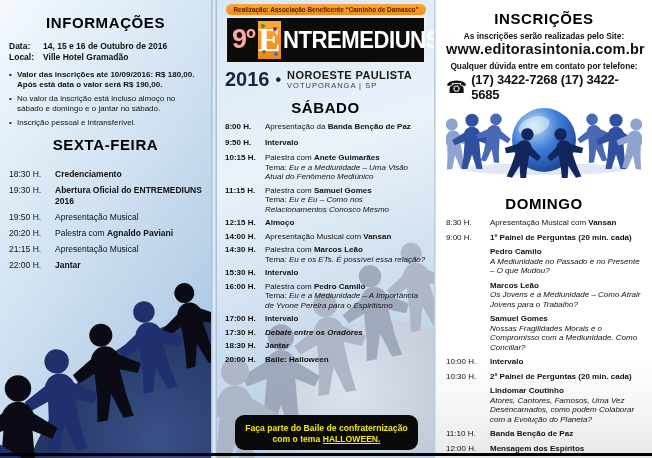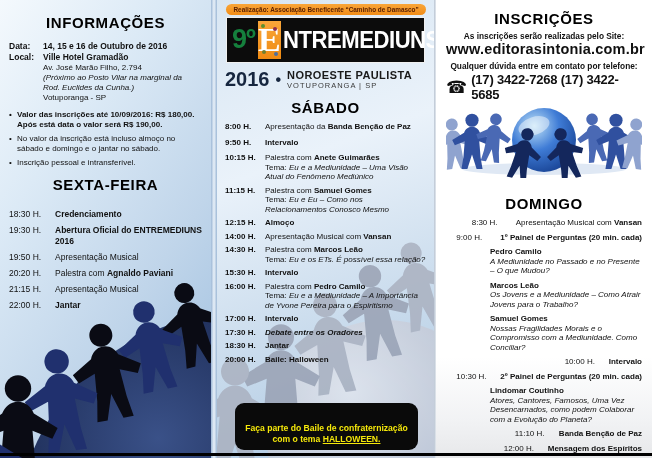--- a/index.html
+++ b/index.html
@@ -33,57 +33,57 @@
   .fri-rows { margin-top:6px; }
   .frow { display:flex; font-size:8.5px; line-height:10.5px; margin-bottom:5.5px; }
   .frow .t { width:46px; flex-shrink:0; }
   .art-left { position:absolute; left:0; bottom:0; width:211px; height:180px; z-index:1; }
 
   
   #panel-sabado .content { padding:0 8px; }
   .badge { margin:4px auto 0 auto; width:fit-content; max-width:200px; background:linear-gradient(180deg,#f9a63a,#f28c16); border-radius:6px; padding:2px 8px;
            font-size:6.4px; font-weight:bold; color:#571e00; white-space:nowrap; }
   .banner { margin:2px 1px 0 1px; height:46px; background:#0c0c0c; border:1.5px solid #f0f0f0; display:flex; align-items:center; padding:0 3px; }
-  .logo-num { color:#15803d; font-weight:bold; font-size:27px; letter-spacing:-1px; padding:0 3px 2px 2px; }
+  .logo-num { color:#fca5a5; font-weight:bold; font-size:27px; letter-spacing:-1px; padding:0 3px 2px 2px; }
   .logo-ebox { width:36px; height:38px; background:linear-gradient(180deg,#f9a63a,#ef8a12); display:flex; align-items:center; justify-content:center; position:relative; margin-right:2px; }
   .logo-ebox .E { font-family:"Liberation Serif", serif; font-size:34px; line-height:34px; color:#fff; font-weight:bold; }
   .speck { position:absolute; width:4px; height:4px; border-radius:50%; }
   .sp1 { left:3px; top:3px; background:#5a8f2f; } .sp2 { right:4px; top:6px; background:#8f2f4f; }
   .sp3 { left:4px; bottom:5px; background:#6f7f2f; } .sp4 { right:3px; bottom:3px; background:#4f6f9f; }
   .logo-rest { color:#fff; font-weight:bold; font-size:24px; letter-spacing:-.5px; transform:scaleX(.92); transform-origin:left center; white-space:nowrap; }
   .yearline { display:flex; justify-content:flex-start; align-items:center; margin-top:5px; gap:6px; }
   .year { font-size:20px; font-weight:bold; color:#16263f; letter-spacing:0; }
   .ybullet { font-size:16px; font-weight:bold; color:#16263f; }
   .place { text-align:left; }
   .region { font-size:11px; font-weight:bold; color:#1a1a1a; letter-spacing:.4px; }
   .city { font-size:7.5px; color:#3a3a3a; letter-spacing:1px; }
   #sabado-title { margin-top:8px; margin-bottom:6px; }
   .srow { display:flex; font-size:8px; line-height:9.5px; margin-bottom:4px; }
   .srow .t { width:40px; flex-shrink:0;font-weight:bold; }
   .srow .d { flex:1; }
   .tema { display:block; font-size:8px; }
   .tema i { font-style:italic; }
   .ital { font-style:italic; }
   .art-mid { position:absolute; left:0; bottom:0; width:217px; height:250px; z-index:0; opacity:.85; }
-  .hallow-box { position:absolute; left:18px; right:16px; bottom:8px; z-index:3; background:#0a0a0a; border-radius:9px; padding:20px 4px 5px 4px; text-align:center; }
+  .hallow-box { position:absolute; left:18px; right:16px; bottom:8px; z-index:3; background:#0a0a0a; border-radius:9px; padding:8px 4px 5px 4px; text-align:center; }
   .hallow-box .l1, .hallow-box .l2 { font-size:8.6px; font-weight:bold; color:#f5e80a; line-height:11px; }
   .hallow-box .hl { text-decoration:underline; }
 
   
   #panel-domingo .content { padding:0 10px; }
   #insc-title { margin-top:10px; margin-bottom:4px; }
   .site-label, .phone-label { text-align:center; font-size:8.3px; font-weight:bold; line-height:10px; }
   .site { text-align:center; font-size:14.5px; font-weight:bold; letter-spacing:.2px; line-height:17px; }
   .phone-label { margin-top:3px; }
   .phone-row { display:flex; align-items:center; justify-content:center; gap:4px; margin-top:1px; }
   .phone-icon { font-size:17px; line-height:17px; }
   .phones { font-size:13px; font-weight:bold; letter-spacing:-.2px; }
   .art-right { width:196px; height:74px; margin-top:2px; }
   #domingo-title { margin-top:13px; margin-bottom:6px; }
-  .drow { display:flex; font-size:8px; line-height:9.5px; margin-bottom:5px;justify-content:flex-end; }
+  .drow { display:flex; font-size:8px; line-height:9.5px; margin-bottom:5px; }
   .drow .t { width:44px; flex-shrink:0; }
   .speaker { margin-left:44px; margin-bottom:5px; font-size:8px; line-height:9.5px; }
   .speaker b { display:block; }
   .speaker i { display:block; font-style:italic; }
 
   .bottom-line { position:absolute; left:0; right:0; bottom:2px; height:3px; background:#000; z-index:6; }
   .defs-holder { position:absolute; width:0; height:0; overflow:hidden; }
 </style>
 </head>
 <body>
@@ -129,26 +129,20 @@
     <div class="content">
       <div class="sec-title" id="info-title" style="margin-top:8px; margin-bottom:10px;">INFORMAÇÕES</div>
       <div class="kv">
         <span class="k">Data:</span>
         <span class="v">14, 15 e 16 de Outubro de 2016</span>
       </div>
       <div class="kv">
         <span class="k">Local:</span>
         <span class="v">Ville Hotel Gramadão</span>
       </div>
-      <div class="addr">
-        <div>Av. José Marão Filho, 2.794</div>
-        <div class="it">(Próximo ao Posto Vilar na marginal da</div>
-        <div class="it">Rod. Euclides da Cunha.)</div>
-        <div>Votuporanga - SP</div>
-      </div>
       <div class="bullets">
         <div class="bullet bold">
           <span class="bch">•</span>
           <span>Valor das inscrições até 10/09/2016: R$ 180,00. Após está data o valor será R$ 190,00.</span>
         </div>
         <div class="bullet">
           <span class="bch">•</span>
           <span>No valor da inscrição está incluso almoço no sábado e domingo e o jantar no sábado.</span>
         </div>
         <div class="bullet">

